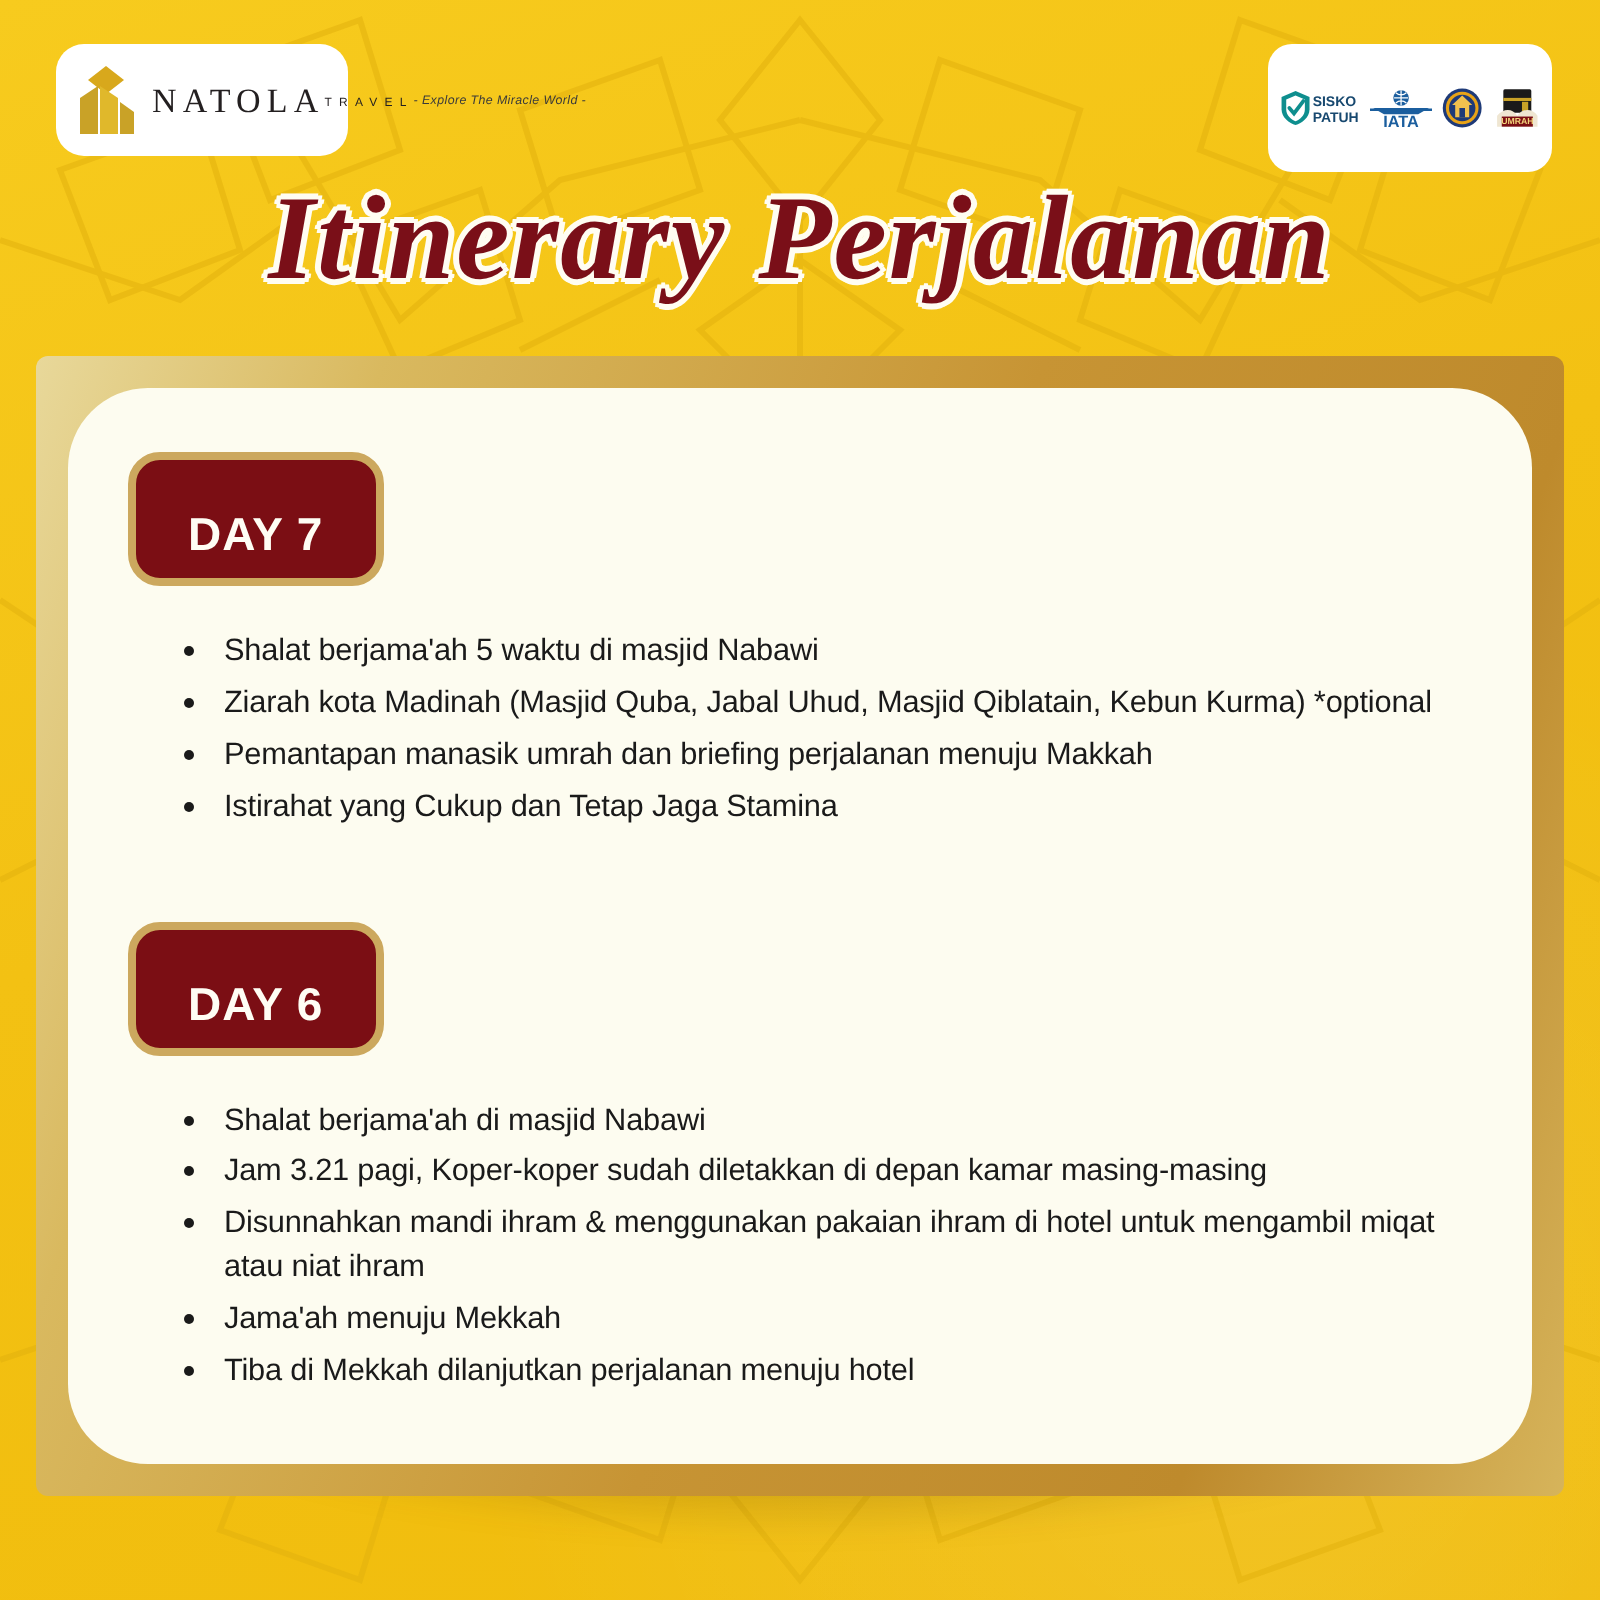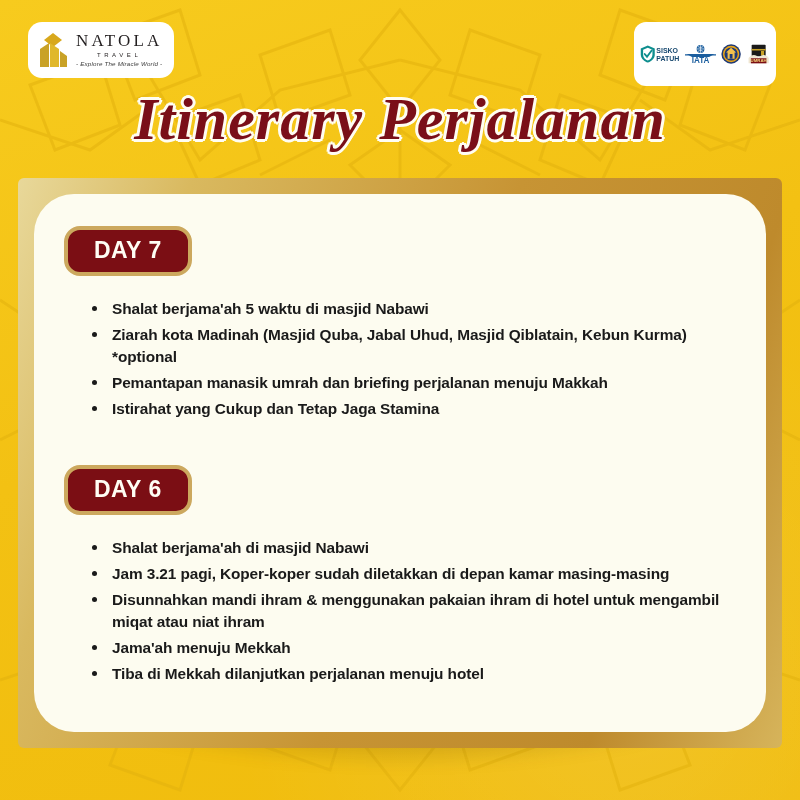--- a/index.html
+++ b/index.html
@@ -42,21 +42,21 @@
     height: 56px;
     background: #FFFFFF;
     border-radius: 14px;
     display: flex;
     align-items: center;
     gap: 6px;
     padding: 0 8px 0 8px;
     box-sizing: border-box;
   }
   .logo-mark { width: 34px; height: 38px; flex: 0 0 auto; }
-  .logo-words { display:flex; flex-direction:column; align-items:center; line-height:1; }
+  .logo-words { display:flex; flex-direction:row; align-items:center; line-height:1; }
   .logo-name {
     font-size: 17px;
     letter-spacing: 3.1px;
     color: #231F20;
     font-weight: 400;
     font-family: "Liberation Serif", serif;
   }
   .logo-sub {
     font-size: 6px;
     letter-spacing: 3.6px;
@@ -145,37 +145,37 @@
   
   .day-badge {
     display: inline-block;
     background: #7B0E14;
     border: 4px solid #CCA85E;
     border-radius: 16px;
     color: #FFFDF4;
     font-weight: bold;
     font-size: 23px;
     letter-spacing: .5px;
-    padding: 9px 26px 10px 26px;
+    padding: 26px 26px 10px 26px;
     line-height: 1;
   }
   .day-block { margin-bottom: 4px; }
   .day-block.second { margin-top: 46px; }
 
   
   ul.items {
     list-style: none;
     margin: 22px 0 0 0;
     padding: 0 0 0 26px;
   }
   ul.items li {
     position: relative;
     color: #1A1A1A;
     font-size: 15.4px;
-    font-weight: bold;
+    font-weight: normal;
     line-height: 1.42;
     margin-bottom: 4px;
     padding-left: 22px;
     letter-spacing: -0.1px;
   }
   ul.items li::before {
     content: "";
     position: absolute;
     left: 2px;
     top: 8px;

